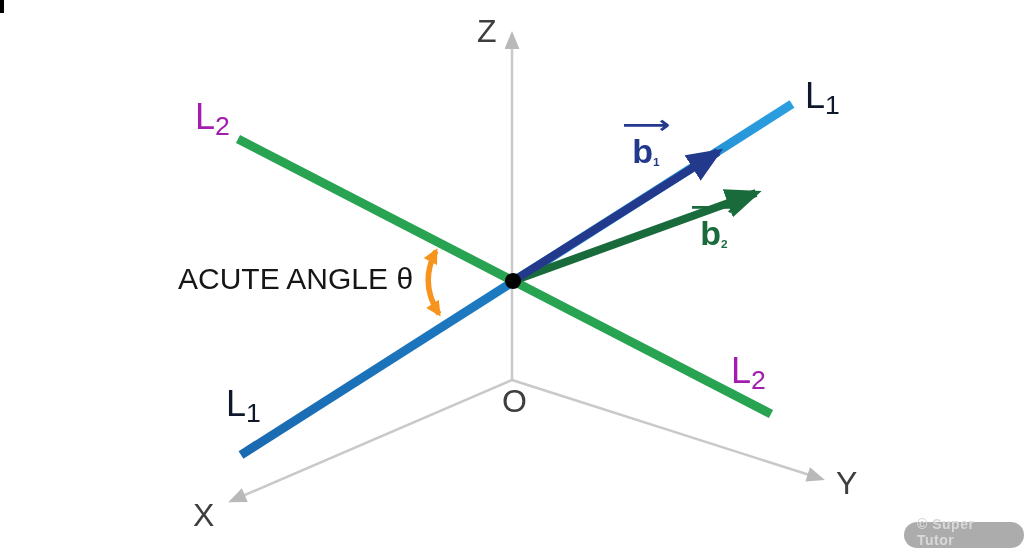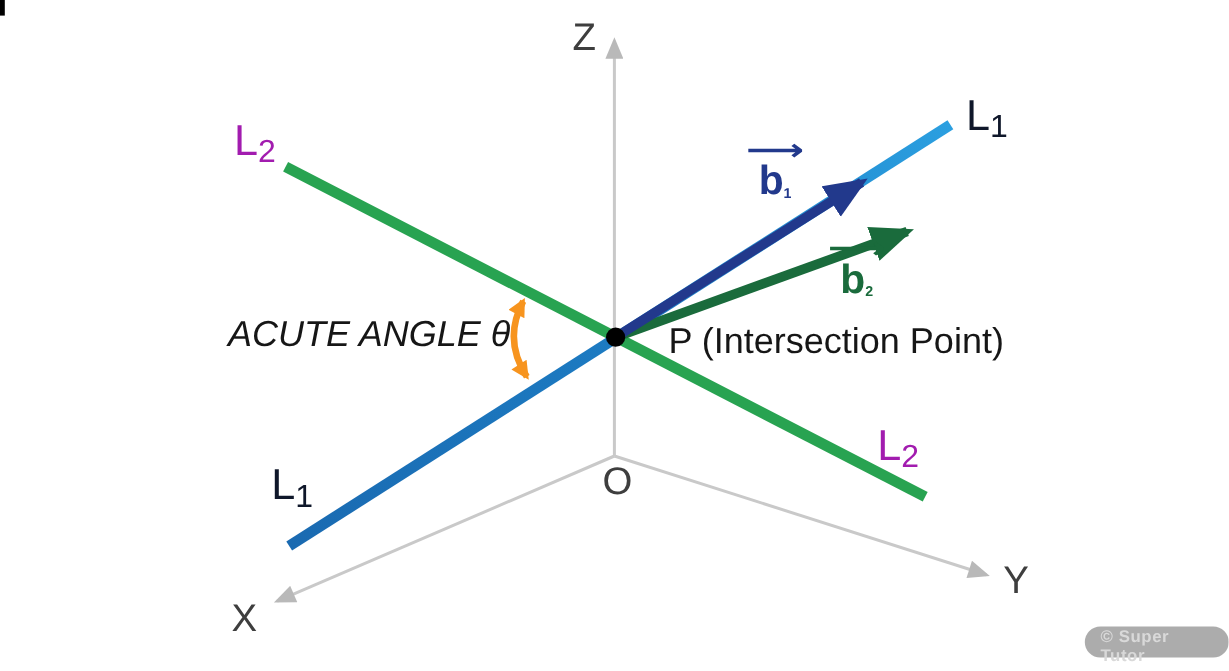--- a/index.html
+++ b/index.html
@@ -16,21 +16,21 @@
   .c-dgreen{color:#1a6b3c;}
   .c-black{color:#161616;}
   .annot{font-size:30px;}
   .vec-lbl{position:absolute;text-align:center;font-weight:bold;line-height:1;}
   .vec-arrow{display:block;font-size:25px;line-height:12px;height:15px;
              font-family:"DejaVu Sans",sans-serif;transform:scaleX(1.35);transform-origin:center;}
   .vec-main{font-size:34px;}
   .corner-mark{position:absolute;left:0;top:0;width:4px;height:13px;background:#000;}
   .watermark{position:absolute;left:904px;top:522px;height:26px;padding:0 13px;
              background:rgba(158,158,158,0.85);border-radius:13px;display:flex;
-             align-items:flex-start;font-size:14px;font-weight:bold;color:#d9d9d9;letter-spacing:0.5px;}
+             align-items:flex-end;font-size:14px;font-weight:bold;color:#d9d9d9;letter-spacing:0.5px;}
 </style>
 </head>
 <body>
 
 <div class="stage">
 
   <svg width="1024" height="559" viewBox="0 0 1024 559">
     <defs>
       <linearGradient id="gradL1" gradientUnits="userSpaceOnUse" x1="241" y1="455" x2="792" y2="104">
         <stop offset="0" stop-color="#1a6ab1"></stop>
@@ -88,21 +88,20 @@
 
   <div class="vec-lbl c-navy" style="left:628px;top:119px;">
     <span class="vec-arrow">⟶</span>
     <span class="vec-main">b</span><span class="sub">1</span>
   </div>
   <div class="vec-lbl c-dgreen" style="left:696px;top:201px;">
     <span class="vec-arrow">⟶</span>
     <span class="vec-main">b</span><span class="sub">2</span>
   </div>
 
-  <div class="lbl annot c-black" style="left:190px;top:264px;font-style:italic;">ACUTE ANGLE θ</div>
-  <div class="lbl annot c-black" style="left:557px;top:270px;">P (Intersection Point)</div>
+  <div class="lbl annot c-black" style="left:178px;top:264px;">ACUTE ANGLE θ</div>
 
   <div class="corner-mark"></div>
   <div class="watermark">
     <span>© Super Tutor</span>
   </div>
 
 </div>
 
 </body></html>

